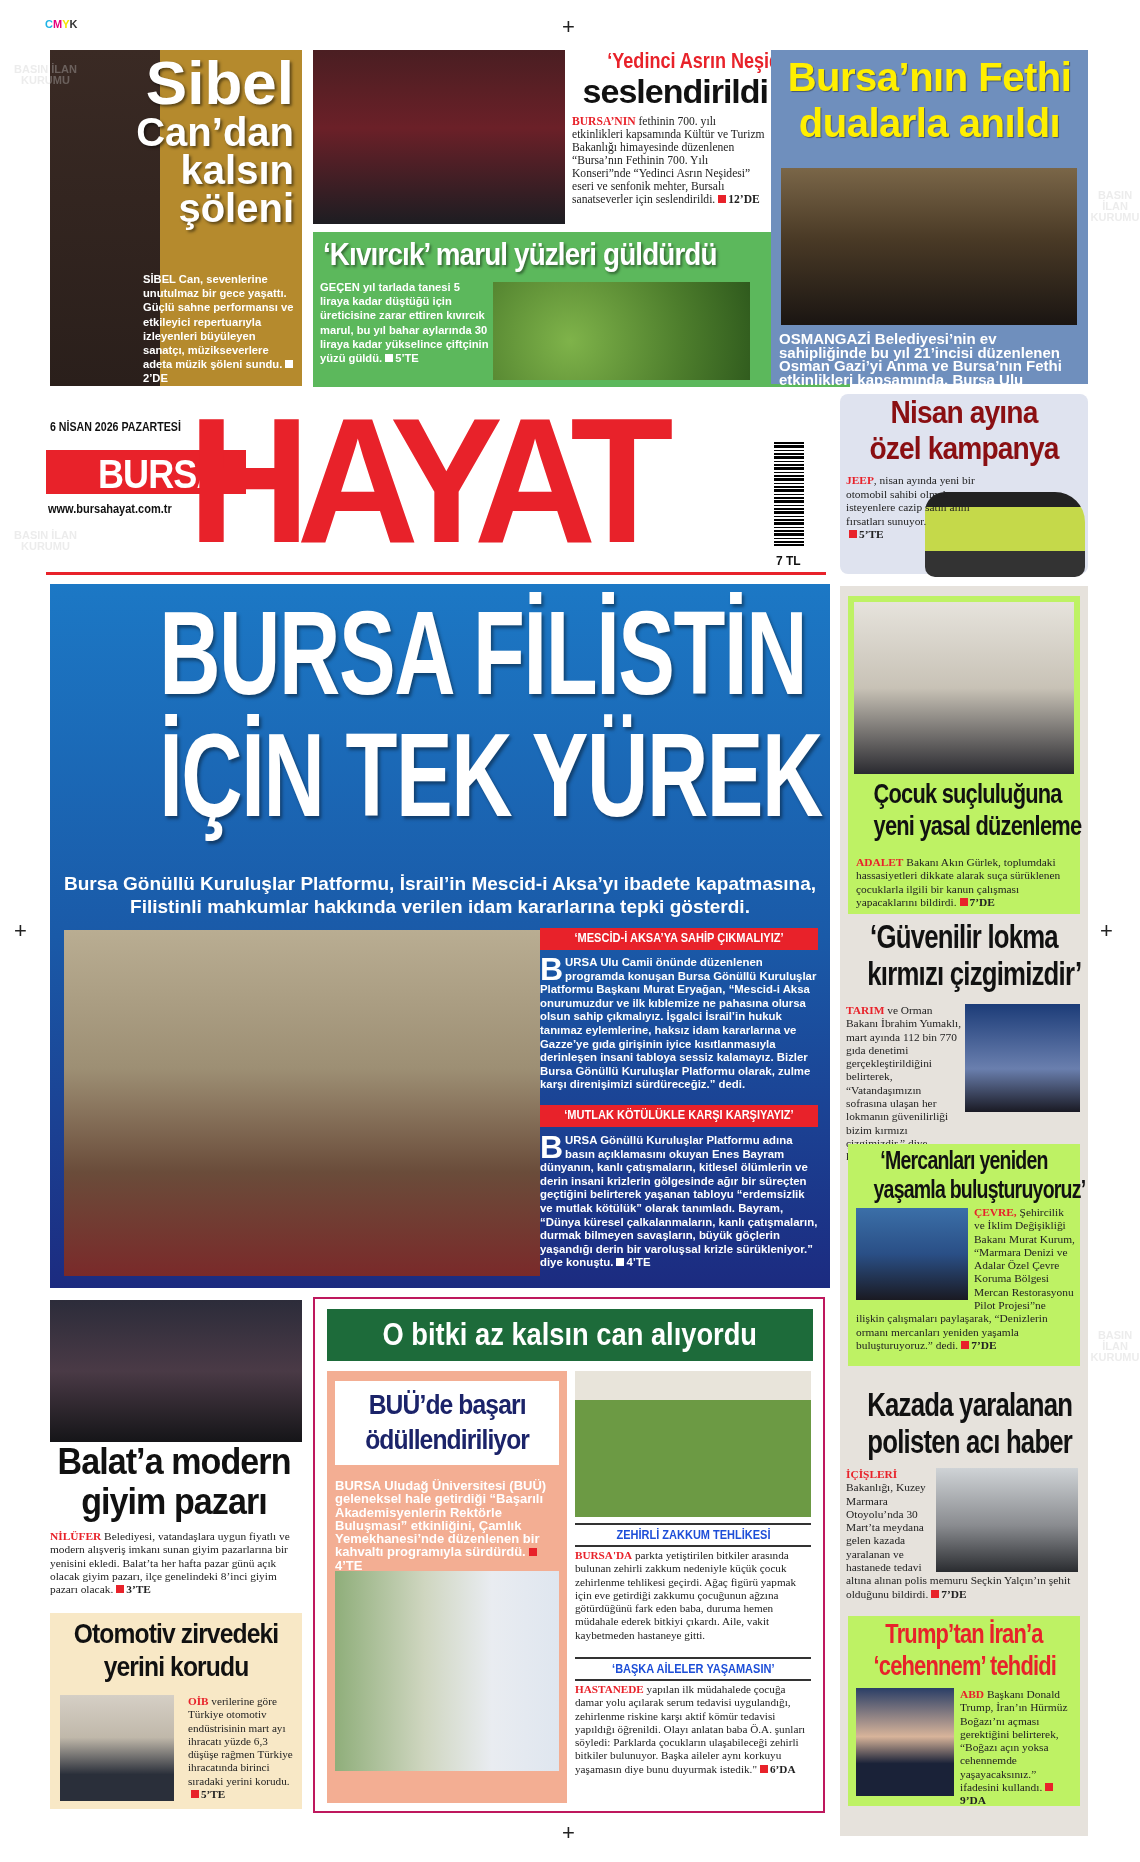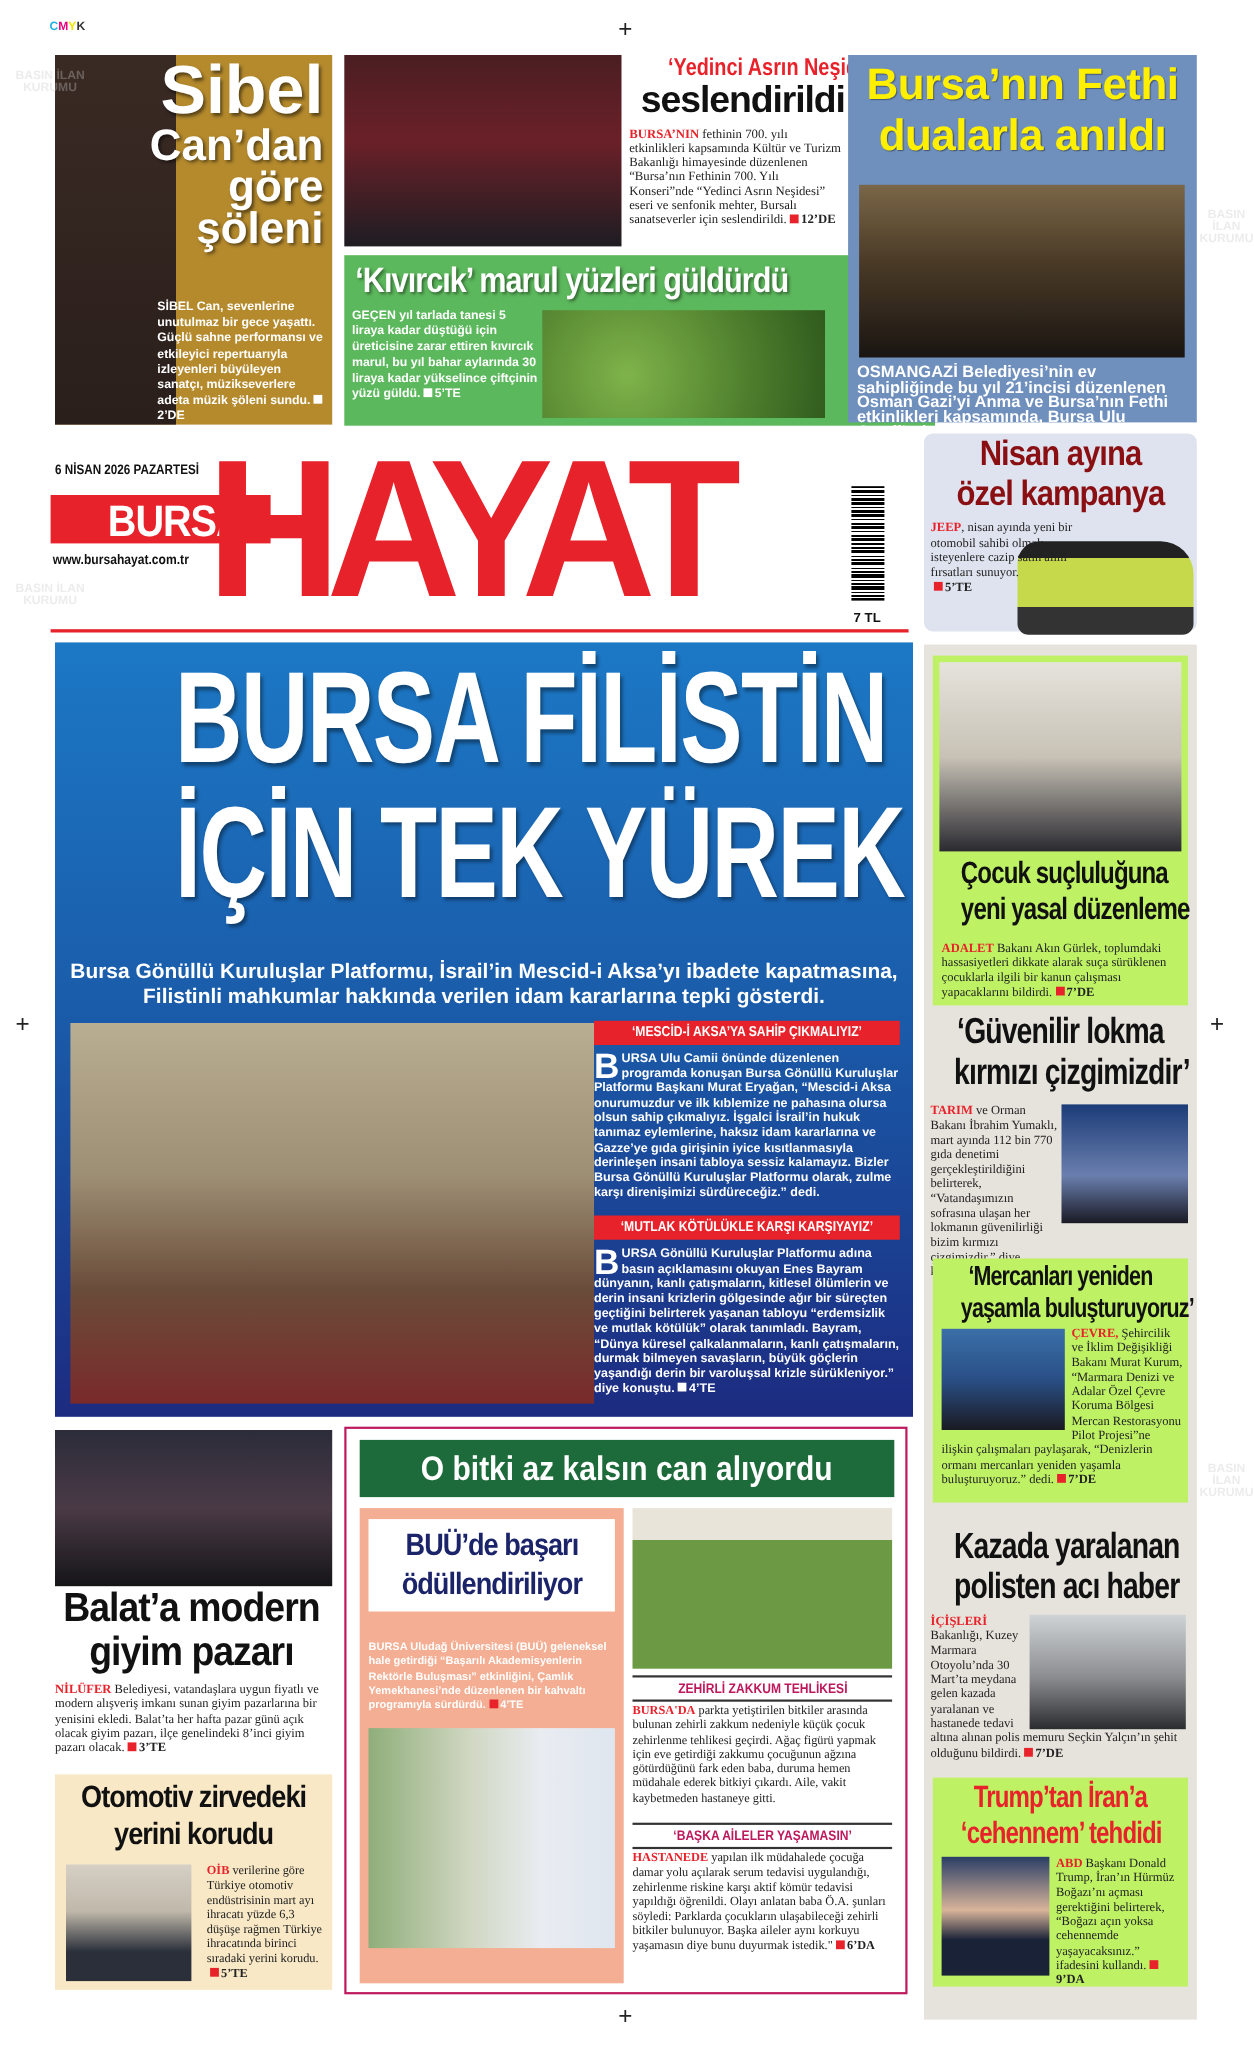--- a/index.html
+++ b/index.html
@@ -89,24 +89,24 @@
   #otomotiv .photo { left: 10px; top: 82px; width: 114px; height: 106px; background: linear-gradient(180deg,#d5cfc5 0%,#c0b8aa 40%,#2a2f3a 75%); }
   #otomotiv p { position: absolute; left: 138px; top: 82px; width: 112px; font-family: "Liberation Serif", serif; font-size: 11.2px; line-height: 13.3px; color: #222; }
 
   
   #zakkum { left: 313px; top: 1297px; width: 512px; height: 516px; border: 2px solid #be185d; background: #fff; }
   #zakkum-bar { position: absolute; left: 12px; top: 10px; width: 486px; height: 52px; background: #1d6b3a; color: #fff; font-weight: 900; font-size: 31px; line-height: 52px; text-align: center; }
   #zakkum-bar span { display: inline-block; transform: scaleX(0.88); }
   #buu { position: absolute; left: 12px; top: 72px; width: 240px; height: 432px; background: #f3ae93; }
   #buu .title { position: absolute; left: 8px; top: 10px; width: 224px; height: 84px; background: #fff; text-align: center; color: #1b2369; font-weight: 900; font-size: 28px; line-height: 35px; letter-spacing: -1px; padding-top: 6px; }
   #buu .title span { display: inline-block; transform: scaleX(0.88); white-space: nowrap; }
-  #buu p { position: absolute; left: 8px; top: 120px; width: 226px; color: #fff; font-size: 10px; font-weight: bold; line-height: 13.3px; }
+  #buu p { position: absolute; left: 8px; top: 108px; width: 226px; color: #fff; font-size: 13px; font-weight: bold; line-height: 13.3px; }
   #buu .photo { left: 8px; top: 200px; width: 224px; height: 200px; background: linear-gradient(90deg,#8fae7a 0%,#cfd6c0 40%,#e9ecf1 70%,#dfe6ef 100%); }
   #zak-photo { position: absolute; left: 260px; top: 72px; width: 236px; height: 146px; background: linear-gradient(180deg,#e8e4da 0 20%,#6c9a44 20% 100%); }
-  .zak-sub { position: absolute; left: 260px; width: 236px; border-top: 2px solid #333; border-bottom: 2px solid #333; text-align: center; font-weight: 900; font-size: 12.5px; line-height: 20px; color: #be185d; }
+  .zak-sub { position: absolute; left: 260px; width: 236px; border-top: 2px solid #333; border-bottom: 2px solid #333; text-align: center; font-weight: 900; font-size: 12.5px; line-height: 20px; color: #1d4ed8; }
   .zak-sub span { display: inline-block; transform: scaleX(0.88); white-space: nowrap; }
   .zak-p { position: absolute; left: 260px; width: 238px; font-family: "Liberation Serif", serif; font-size: 11.2px; line-height: 13.3px; color: #222; }
 
   .wm { position: absolute; color: rgba(200,200,200,.35); font-weight: 900; font-size: 11px; text-align: center; line-height: 11px; pointer-events: none; }
 </style>
 </head>
 <body>
 
 <div class="abs cmyk">
   <span class="c">C</span><span class="m">M</span><span class="y">Y</span><span class="k">K</span>
@@ -114,21 +114,21 @@
 <div class="abs reg" style="left:562px;top:16px;">+</div>
 <div class="abs reg" style="left:14px;top:920px;">+</div>
 <div class="abs reg" style="left:1100px;top:920px;">+</div>
 <div class="abs reg" style="left:562px;top:1822px;">+</div>
 
 <div id="sibel" class="abs">
   <div class="photo"></div>
   <h2>
     <span class="l1">Sibel</span>
     <span class="l2">Can’dan</span>
-    <span class="l2">göre</span>
+    <span class="l2">kalsın</span>
     <span class="l2">şöleni</span>
   </h2>
   <p><span>SİBEL Can, sevenlerine unutulmaz bir gece yaşattı. Güçlü sahne performansı ve etkileyici repertuarıyla izleyenleri büyüleyen sanatçı, müzikseverlere adeta müzik şöleni sundu.</span><span class="sq"></span><span class="ref">2’DE</span></p>
 </div>
 
 <div id="concert-photo" class="photo"></div>
 <div id="yedinci" class="abs">
   <div class="h1">‘Yedinci Asrın Neşidesi’</div>
   <div class="h2">seslendirildi</div>
   <p><span class="lead-red">BURSA’NIN</span><span> fethinin 700. yılı etkinlikleri kapsamında Kültür ve Turizm Bakanlığı himayesinde düzenlenen “Bursa’nın Fethinin 700. Yılı Konseri”nde “Yedinci Asrın Neşidesi” eseri ve senfonik mehter, Bursalı sanatseverler için seslendirildi.</span><span class="sq red"></span><span class="ref">12’DE</span></p>

